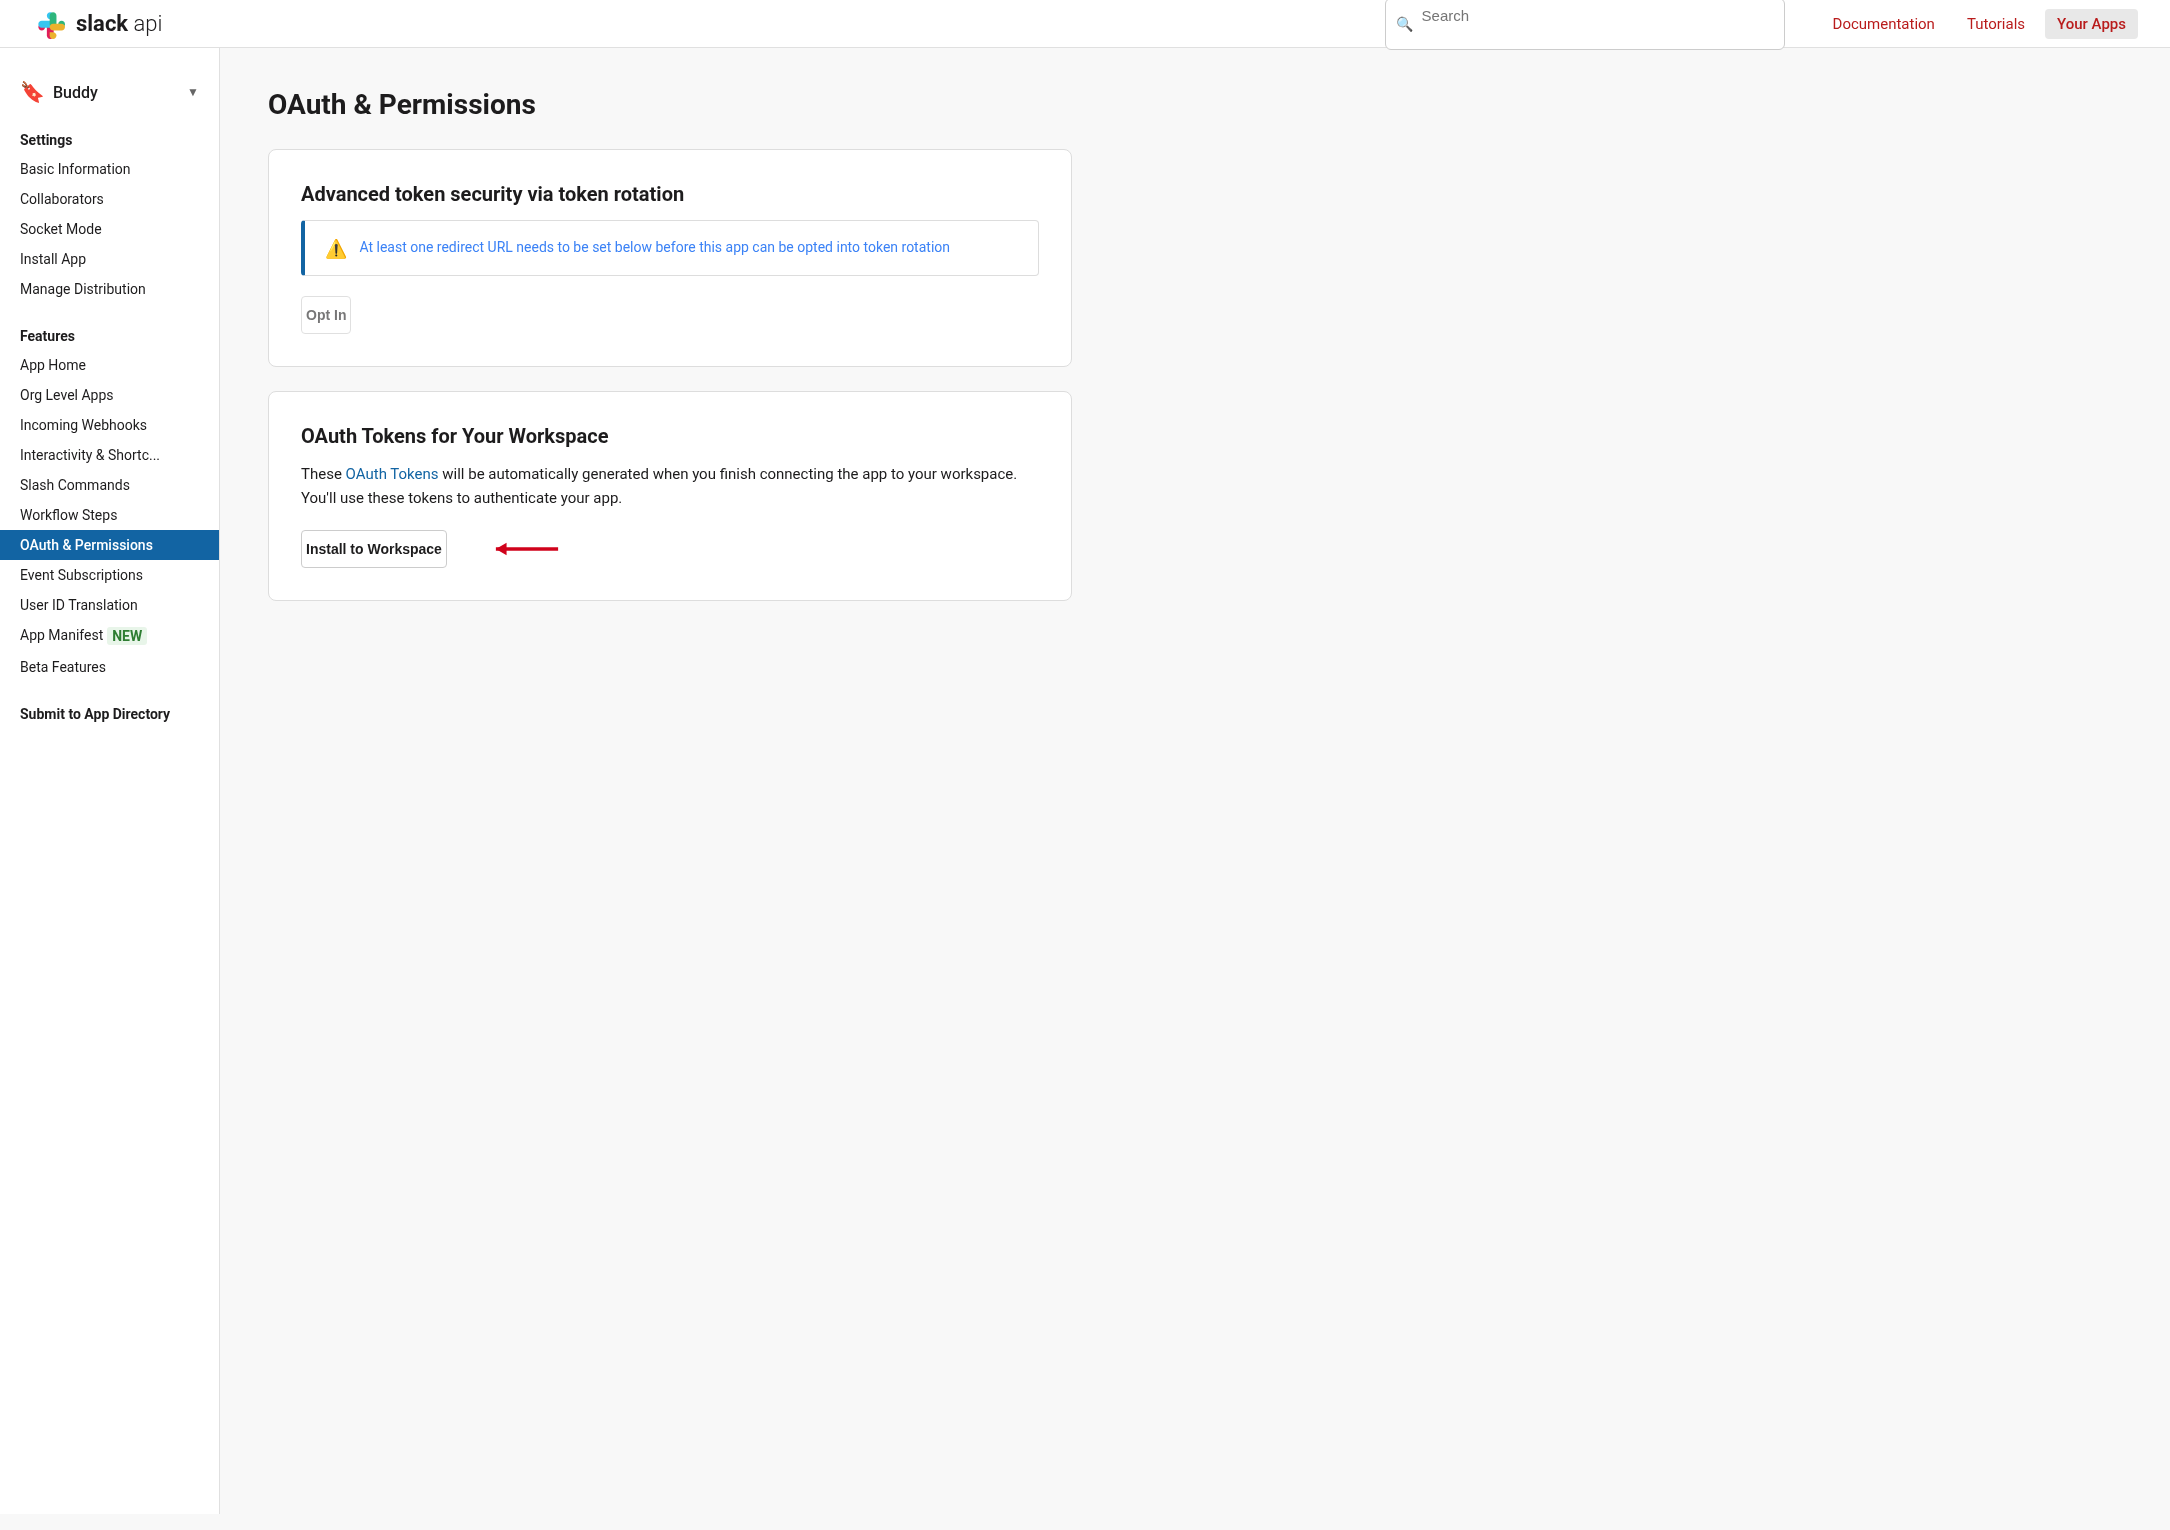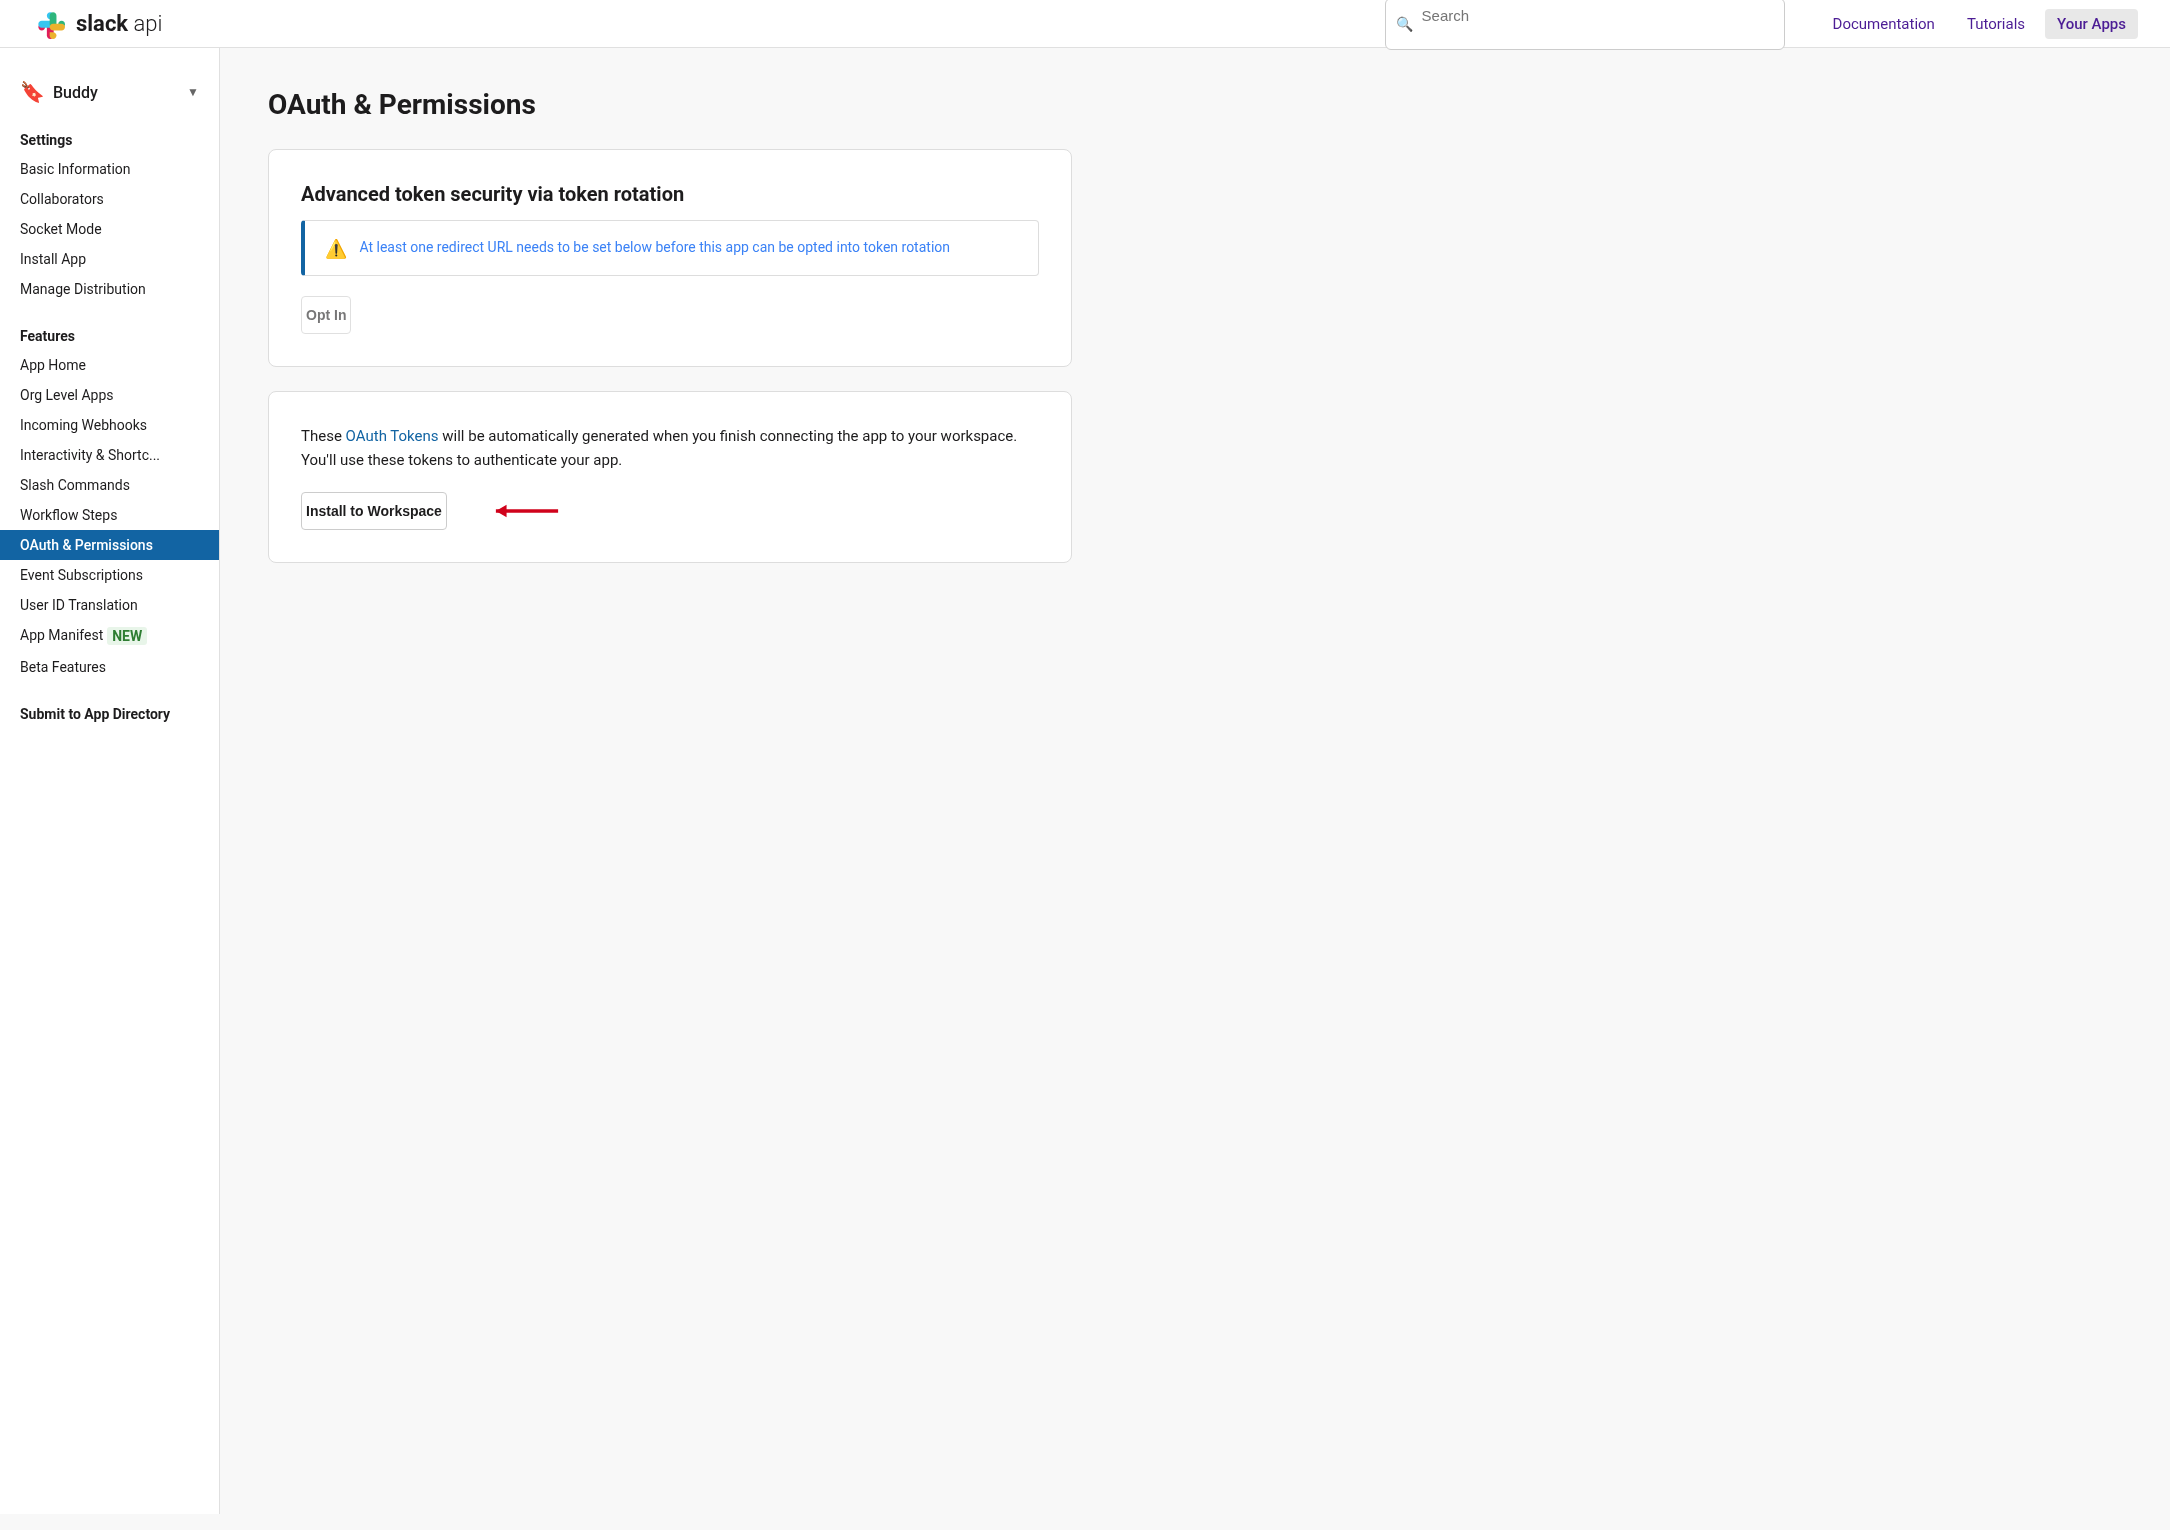--- a/index.html
+++ b/index.html
@@ -65,21 +65,21 @@
       outline: none;
       background: #fff;
     }
     .header-nav {
       display: flex;
       align-items: center;
       gap: 8px;
       margin-left: 24px;
     }
     .nav-link {
-      color: #4c1d95;
+      color: #b91c1c;
       text-decoration: none;
       font-size: 15px;
       padding: 6px 12px;
       border-radius: 4px;
     }
     .nav-link-active {
       background: #e8e8e8;
       font-weight: 500;
     }
 
@@ -331,20 +331,21 @@
 
       <div class="alert-box">
         <span class="alert-icon">⚠️</span>
         <span class="alert-text">At least one redirect URL needs to be set below before this app can be opted into token rotation</span>
       </div>
 
       <button class="btn btn-disabled">Opt In</button>
     </div>
 
     <div class="card">
+      <h2 class="card-title">OAuth Tokens for Your Workspace</h2>
       <p class="card-description">
         <span>These </span><a class="card-link" href="#"><span>OAuth Tokens</span></a><span> will be automatically generated when you finish connecting the app to your workspace. You'll use these tokens to authenticate your app.</span>
       </p>
 
       <div class="install-row">
         <button class="btn">Install to Workspace</button>
 
         <div class="arrow-indicator">
           <svg class="arrow-svg" viewBox="0 0 90 30" xmlns="http://www.w3.org/2000/svg">
             <line x1="80" y1="15" x2="10" y2="15" stroke="#d0021b" stroke-width="4"></line>

